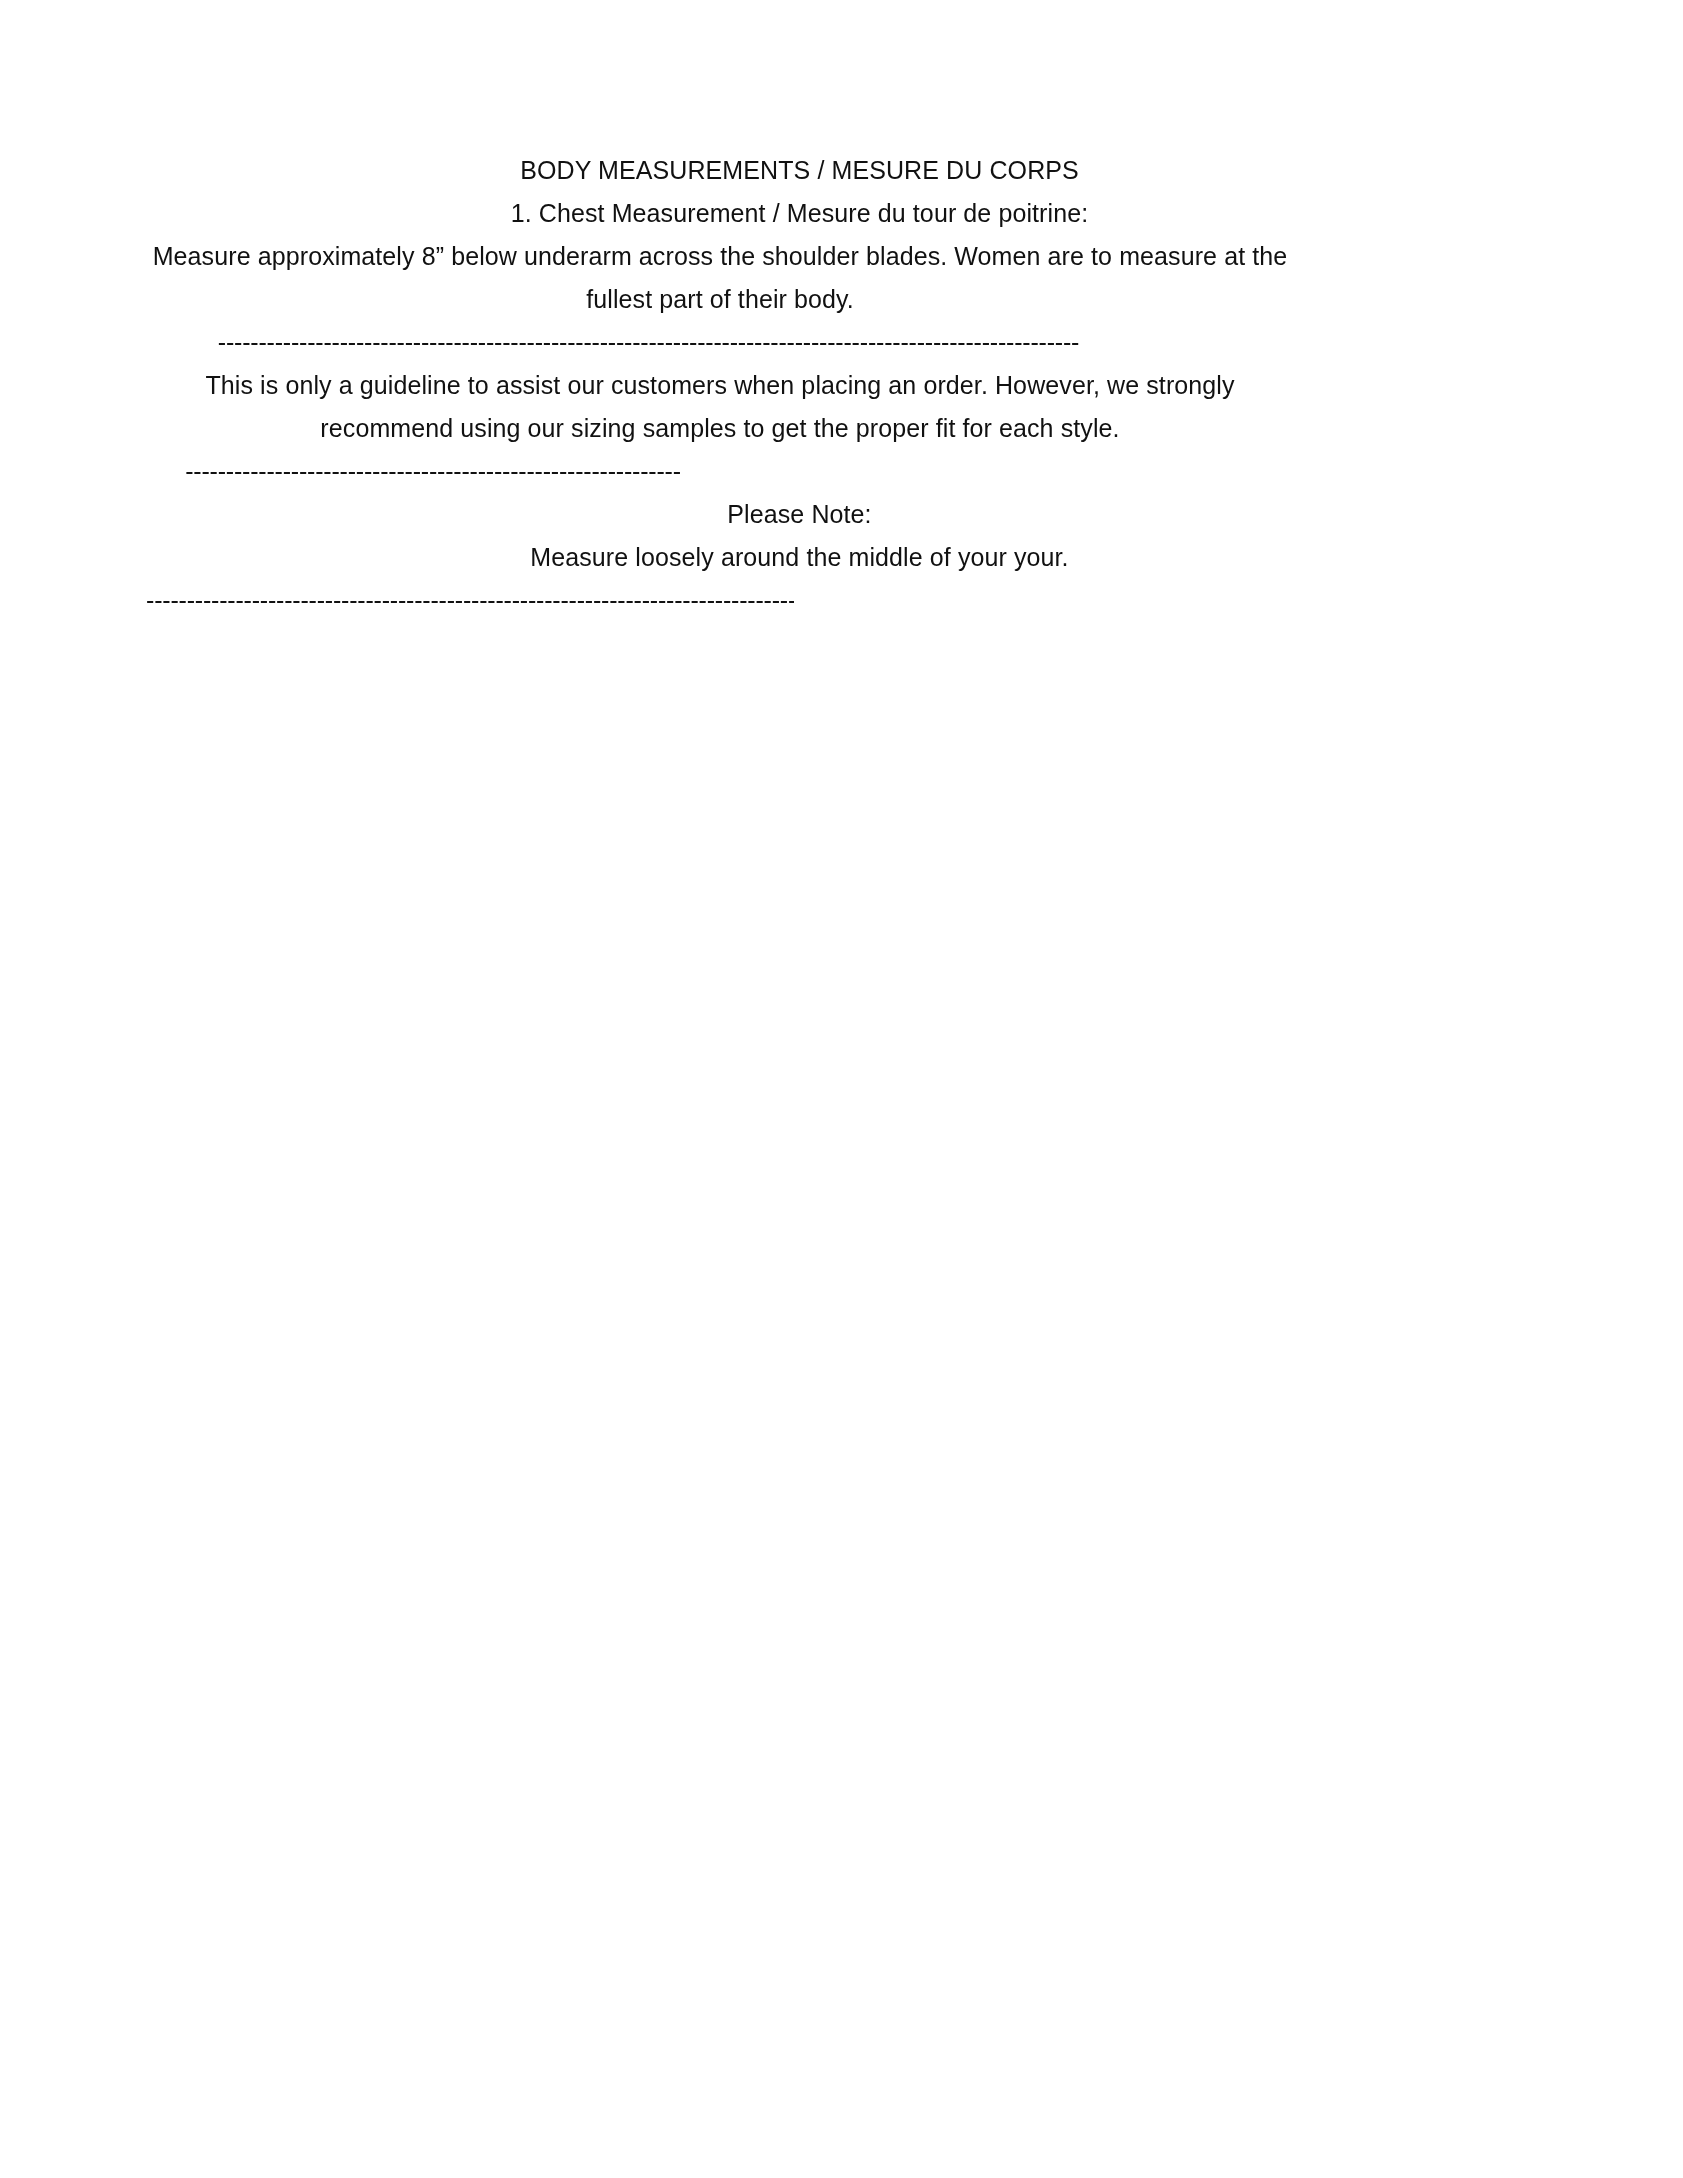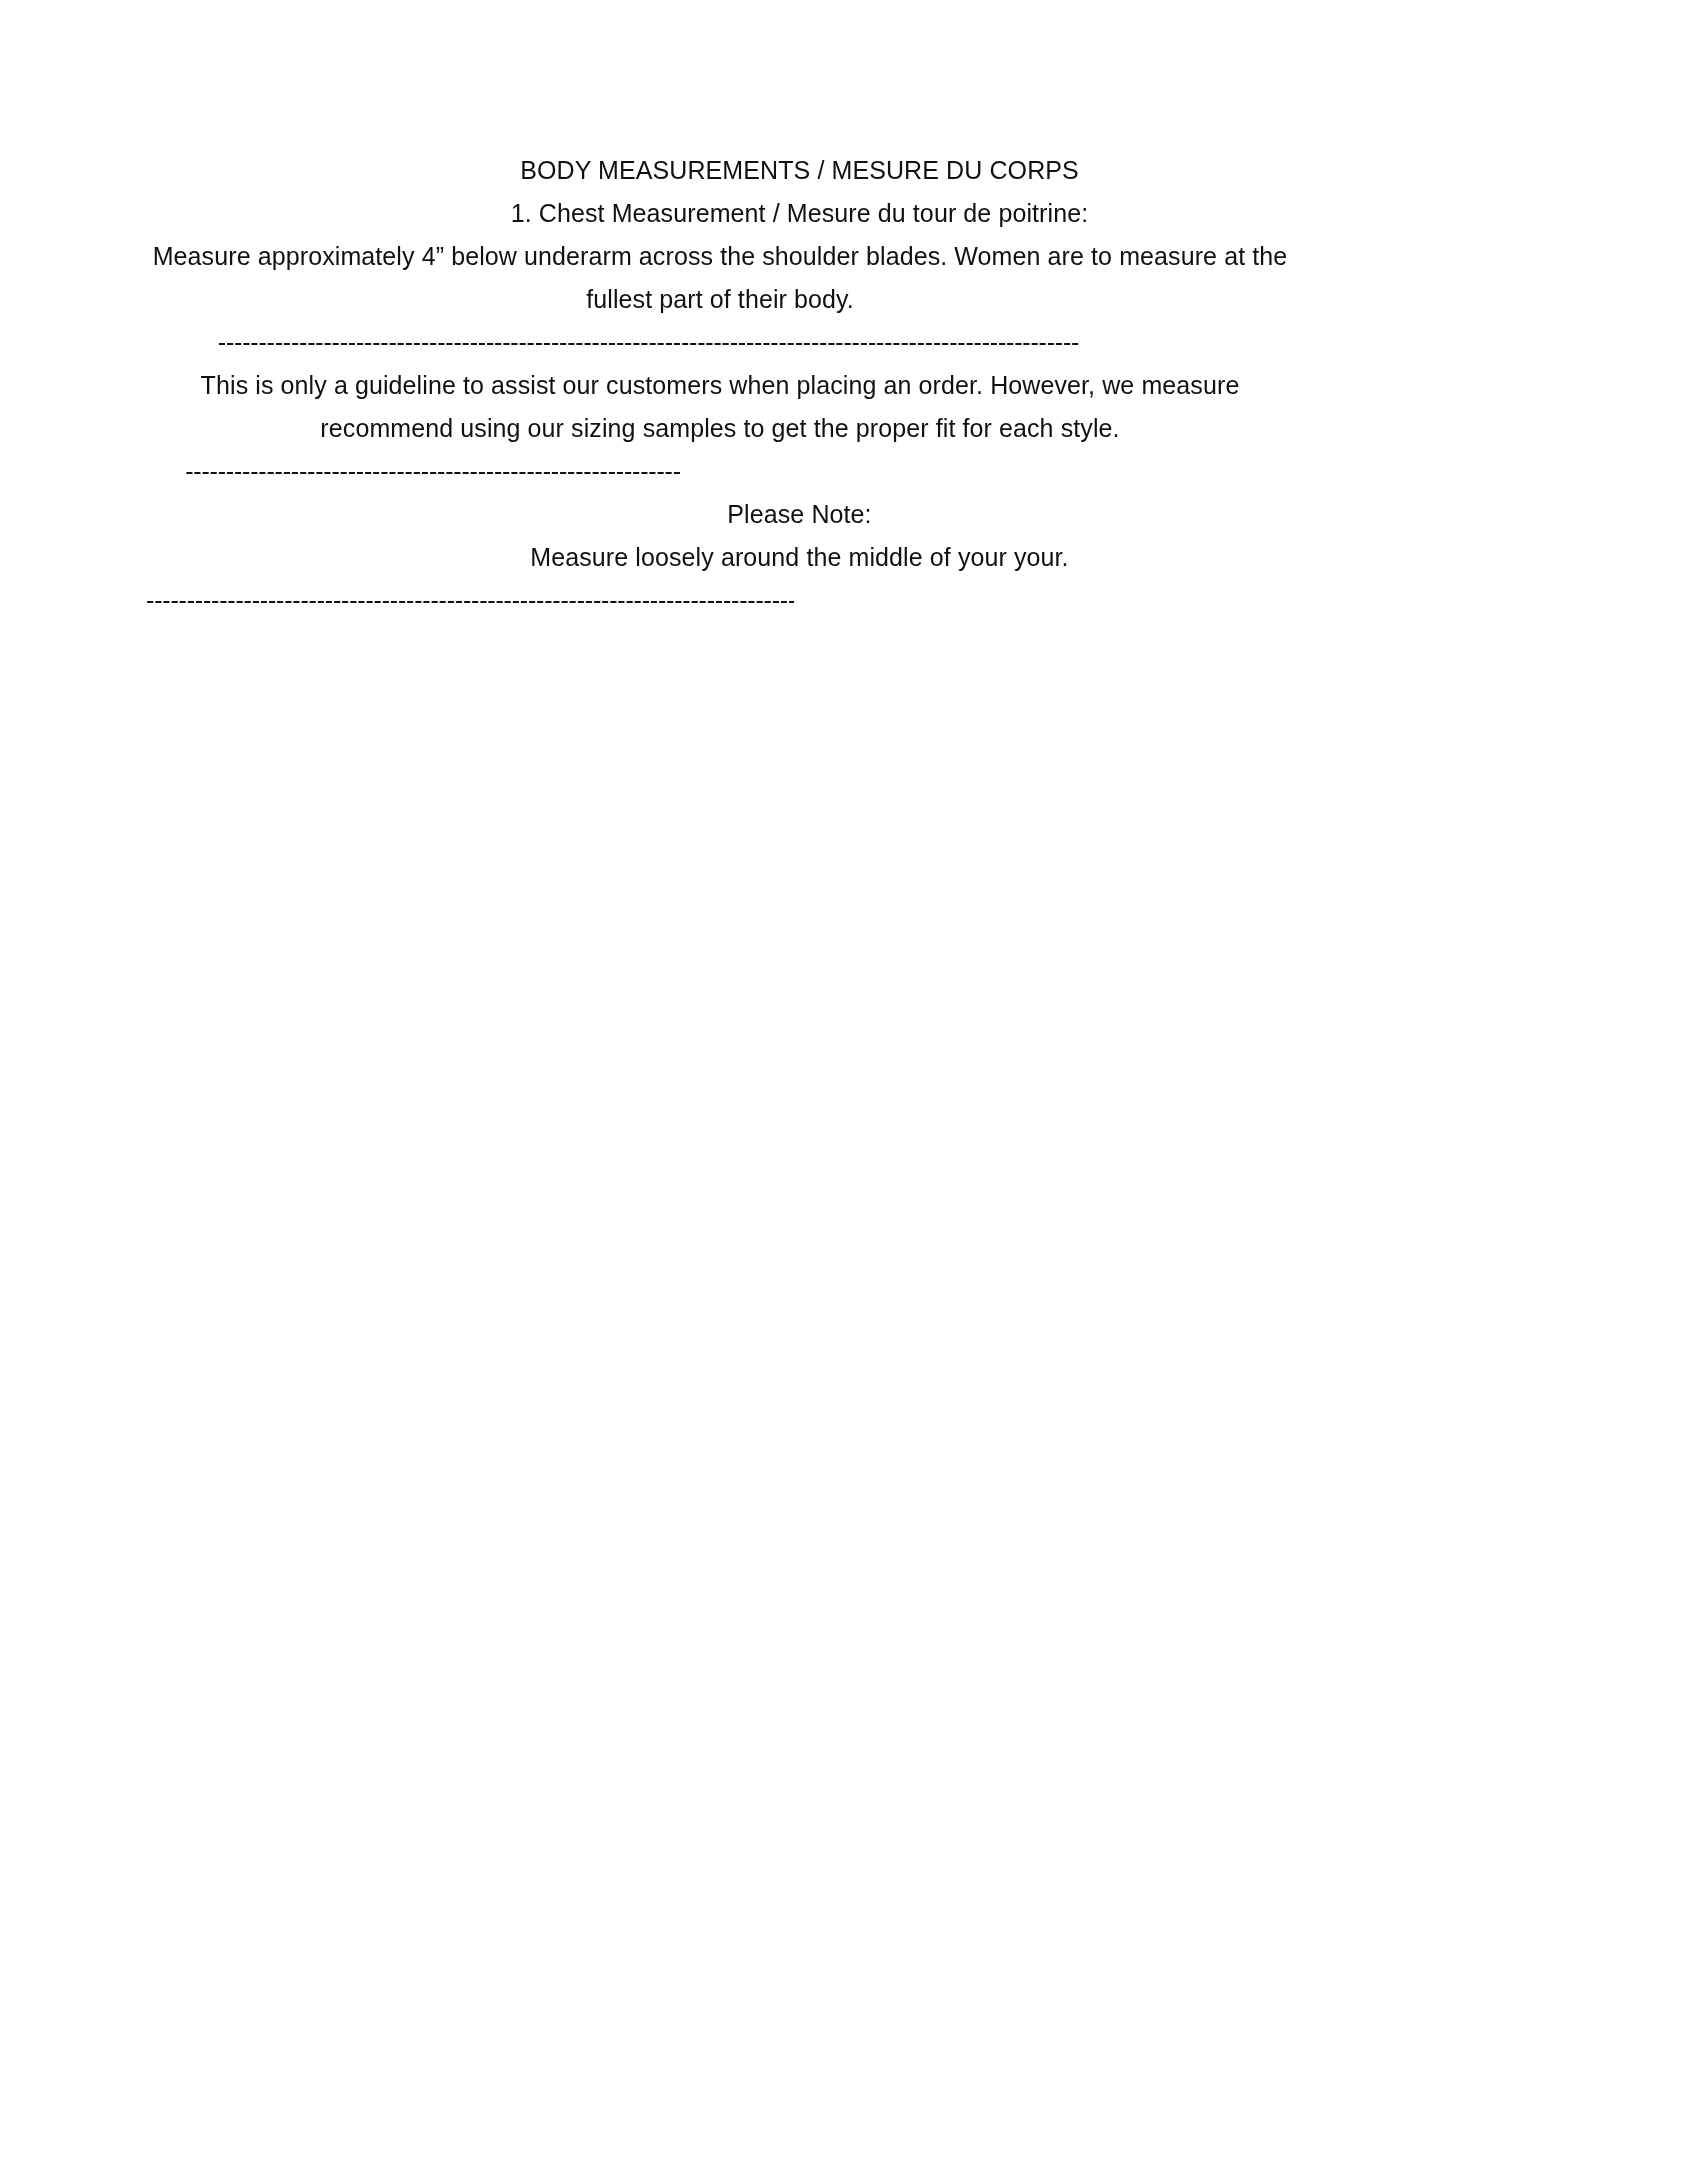--- a/index.html
+++ b/index.html
@@ -57,25 +57,25 @@
 </head>
 <body>
 
 <div class="page">
   <div class="doc-body">
 
     <div class="line">BODY MEASUREMENTS / MESURE DU CORPS</div>
 
     <div class="line">1. Chest Measurement / Mesure du tour de poitrine:</div>
 
-    <div class="para">Measure approximately 4” below underarm across the shoulder blades. Women are to measure at the fullest part of their body.</div>
+    <div class="para">Measure approximately 8” below underarm across the shoulder blades. Women are to measure at the fullest part of their body.</div>
 
     <div class="rule r1">----------------------------------------------------------------------------------------------------------</div>
 
-    <div class="para">This is only a guideline to assist our customers when placing an order. However, we measure recommend using our sizing samples to get the proper fit for each style.</div>
+    <div class="para">This is only a guideline to assist our customers when placing an order. However, we strongly recommend using our sizing samples to get the proper fit for each style.</div>
 
     <div class="rule r2">-------------------------------------------------------------</div>
 
     <div class="line">Please Note:</div>
 
 
     <div class="line">Measure loosely around the middle of your your.</div>
 
     <div class="rule r3">----------------------------------------------------------------------------------</div>
 

